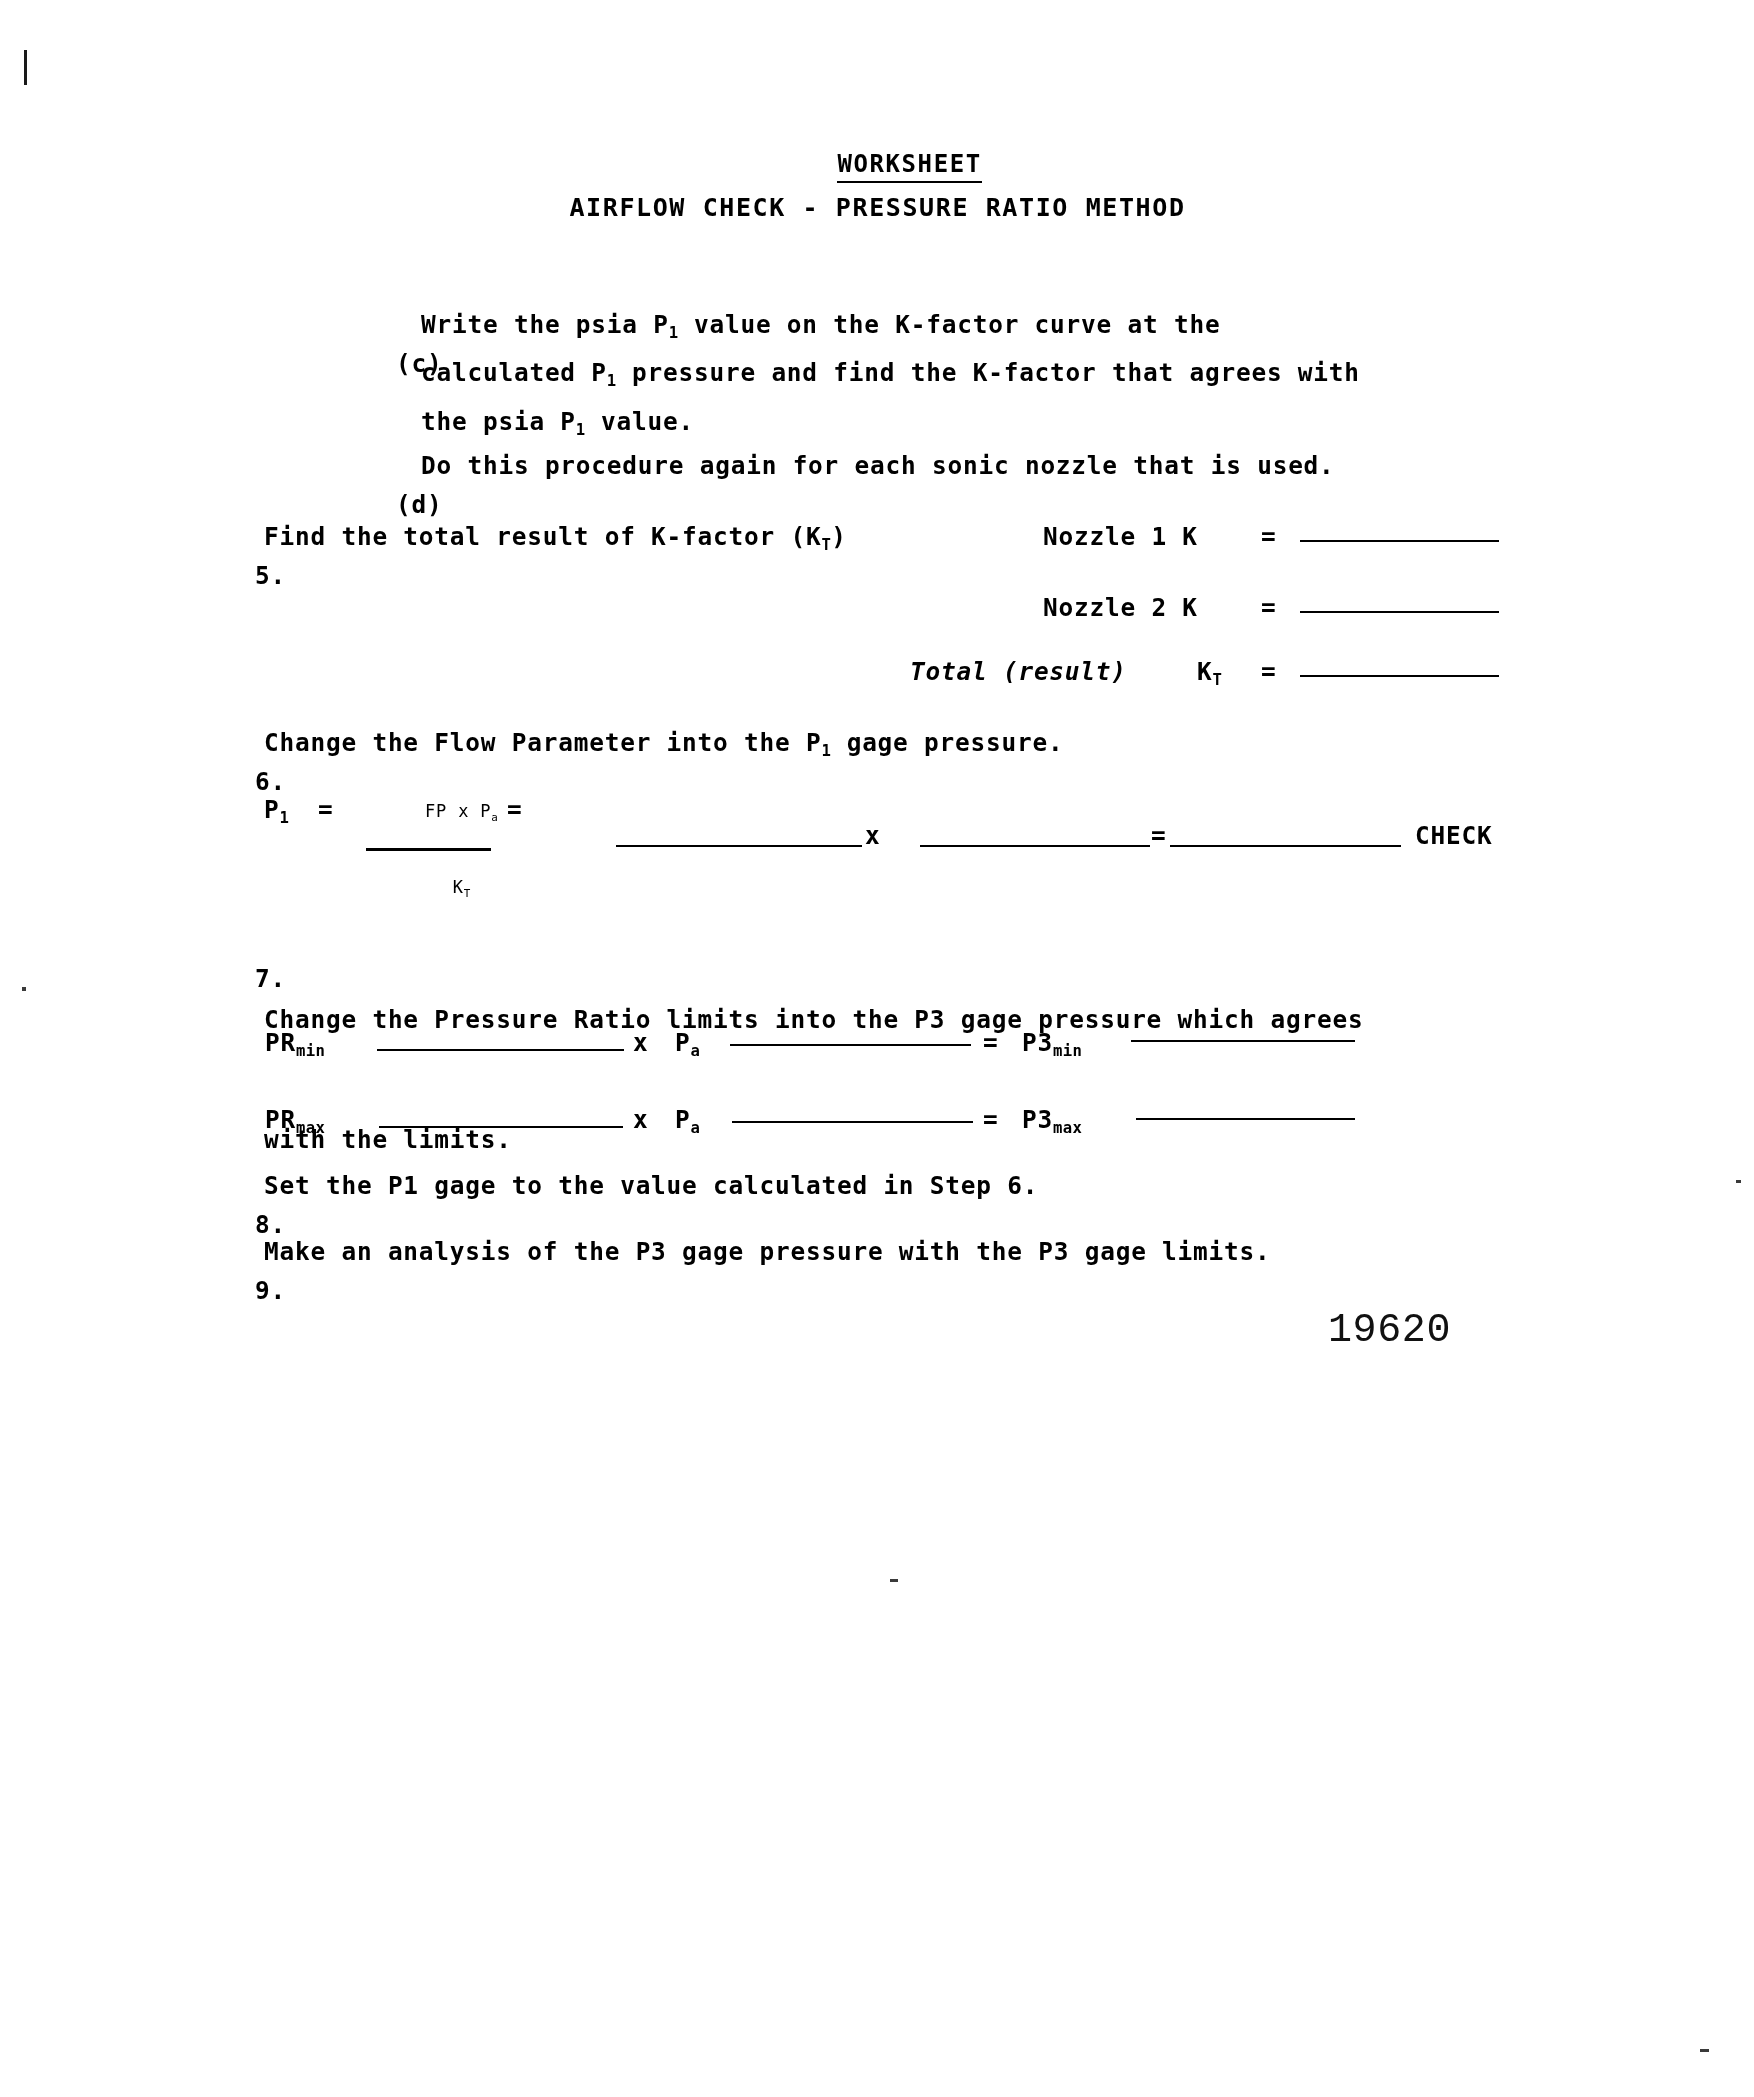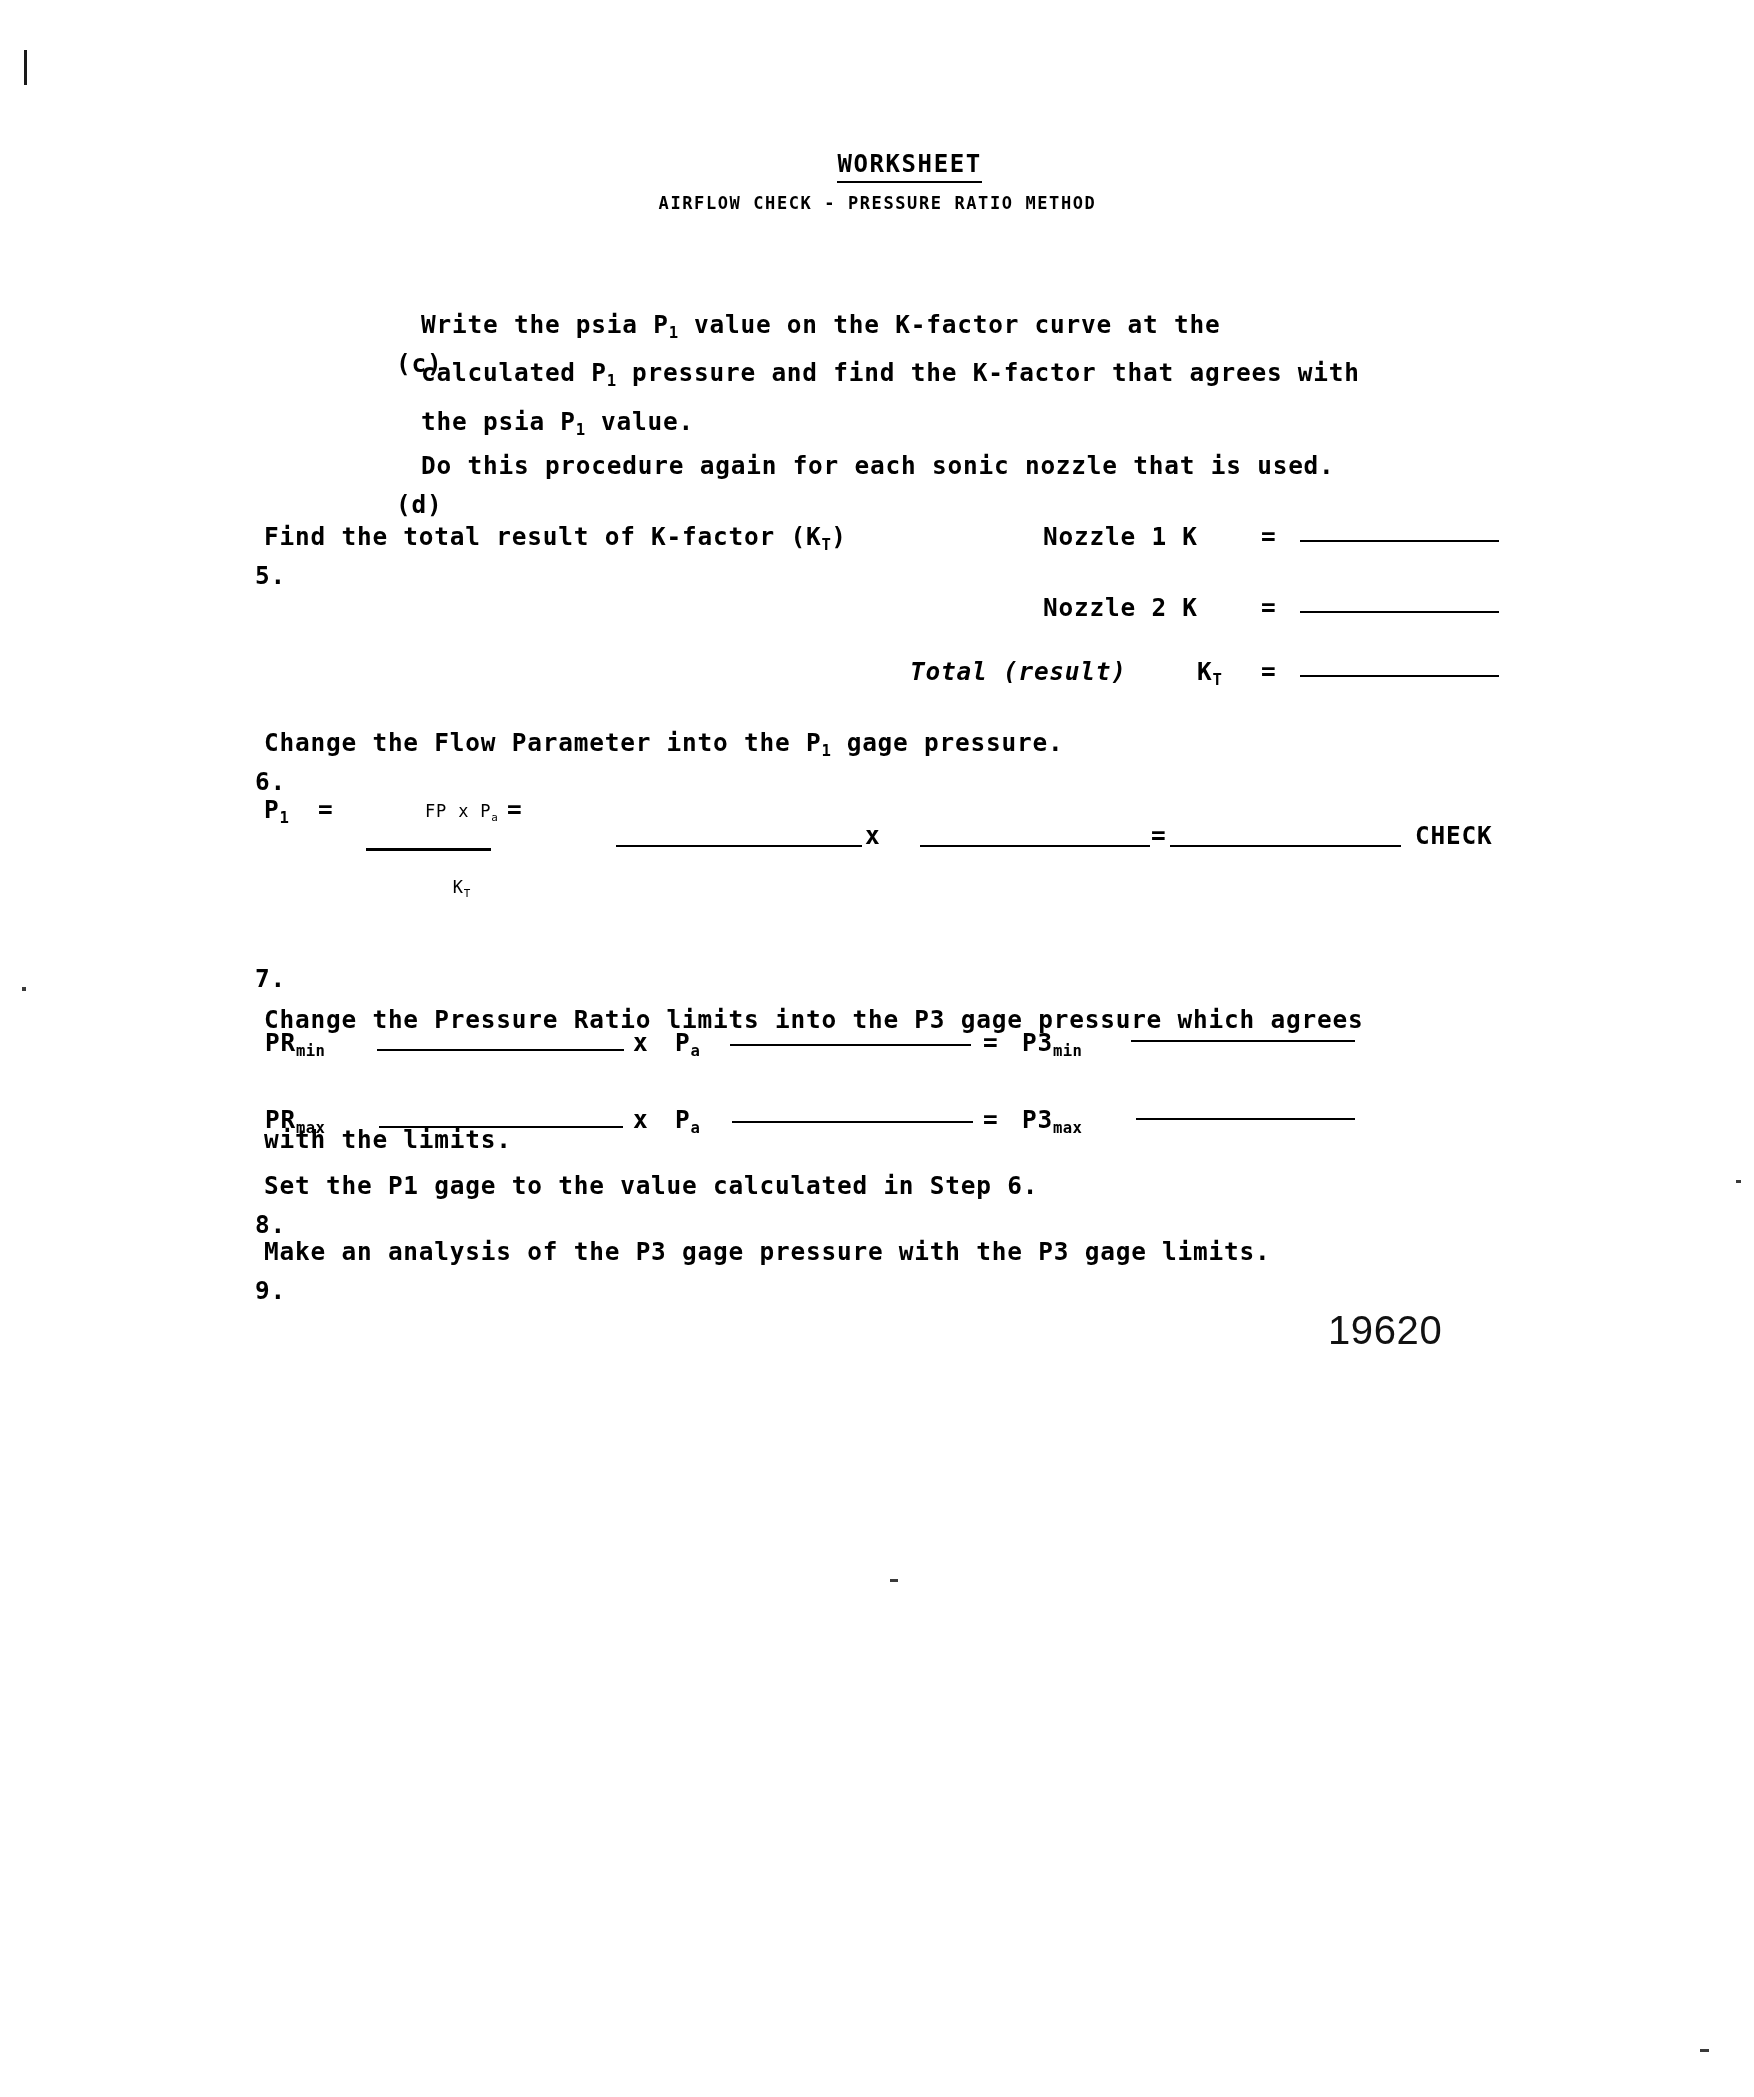--- a/index.html
+++ b/index.html
@@ -58,21 +58,21 @@
   .doc-title span.ul {
     border-bottom: 2.6px solid #000;
     padding-bottom: 2.6px;
   }
   .doc-subtitle {
     position: absolute;
     left: 0;
     right: 0;
     top: 193px;
     text-align: center;
-    font-size: 17px;
+    font-size: 25px;
     letter-spacing: 1.6px;
   }
 
   
   .blk {
     position: absolute;
     font-size: 24.4px;
     line-height: 39px;
     letter-spacing: 0.8px;
     margin-top: 9px;
@@ -99,21 +99,21 @@
   .frac .num { white-space: pre; }
   .frac .bar {
     border-bottom: 3.2px solid #000;
     margin: 3.9px auto 1.3px auto;
   }
   .frac .den { white-space: pre; }
 
   
   .page-number {
     position: absolute;
-    font-family: Liberation Sans, sans-serif;
+    font-family: Liberation Mono, monospace;
     font-weight: 400;
     font-size: 40px;
     letter-spacing: 0.6px;
     color: #111;
   }
 </style>
 </head>
 <body>
 
 <div class="page">

